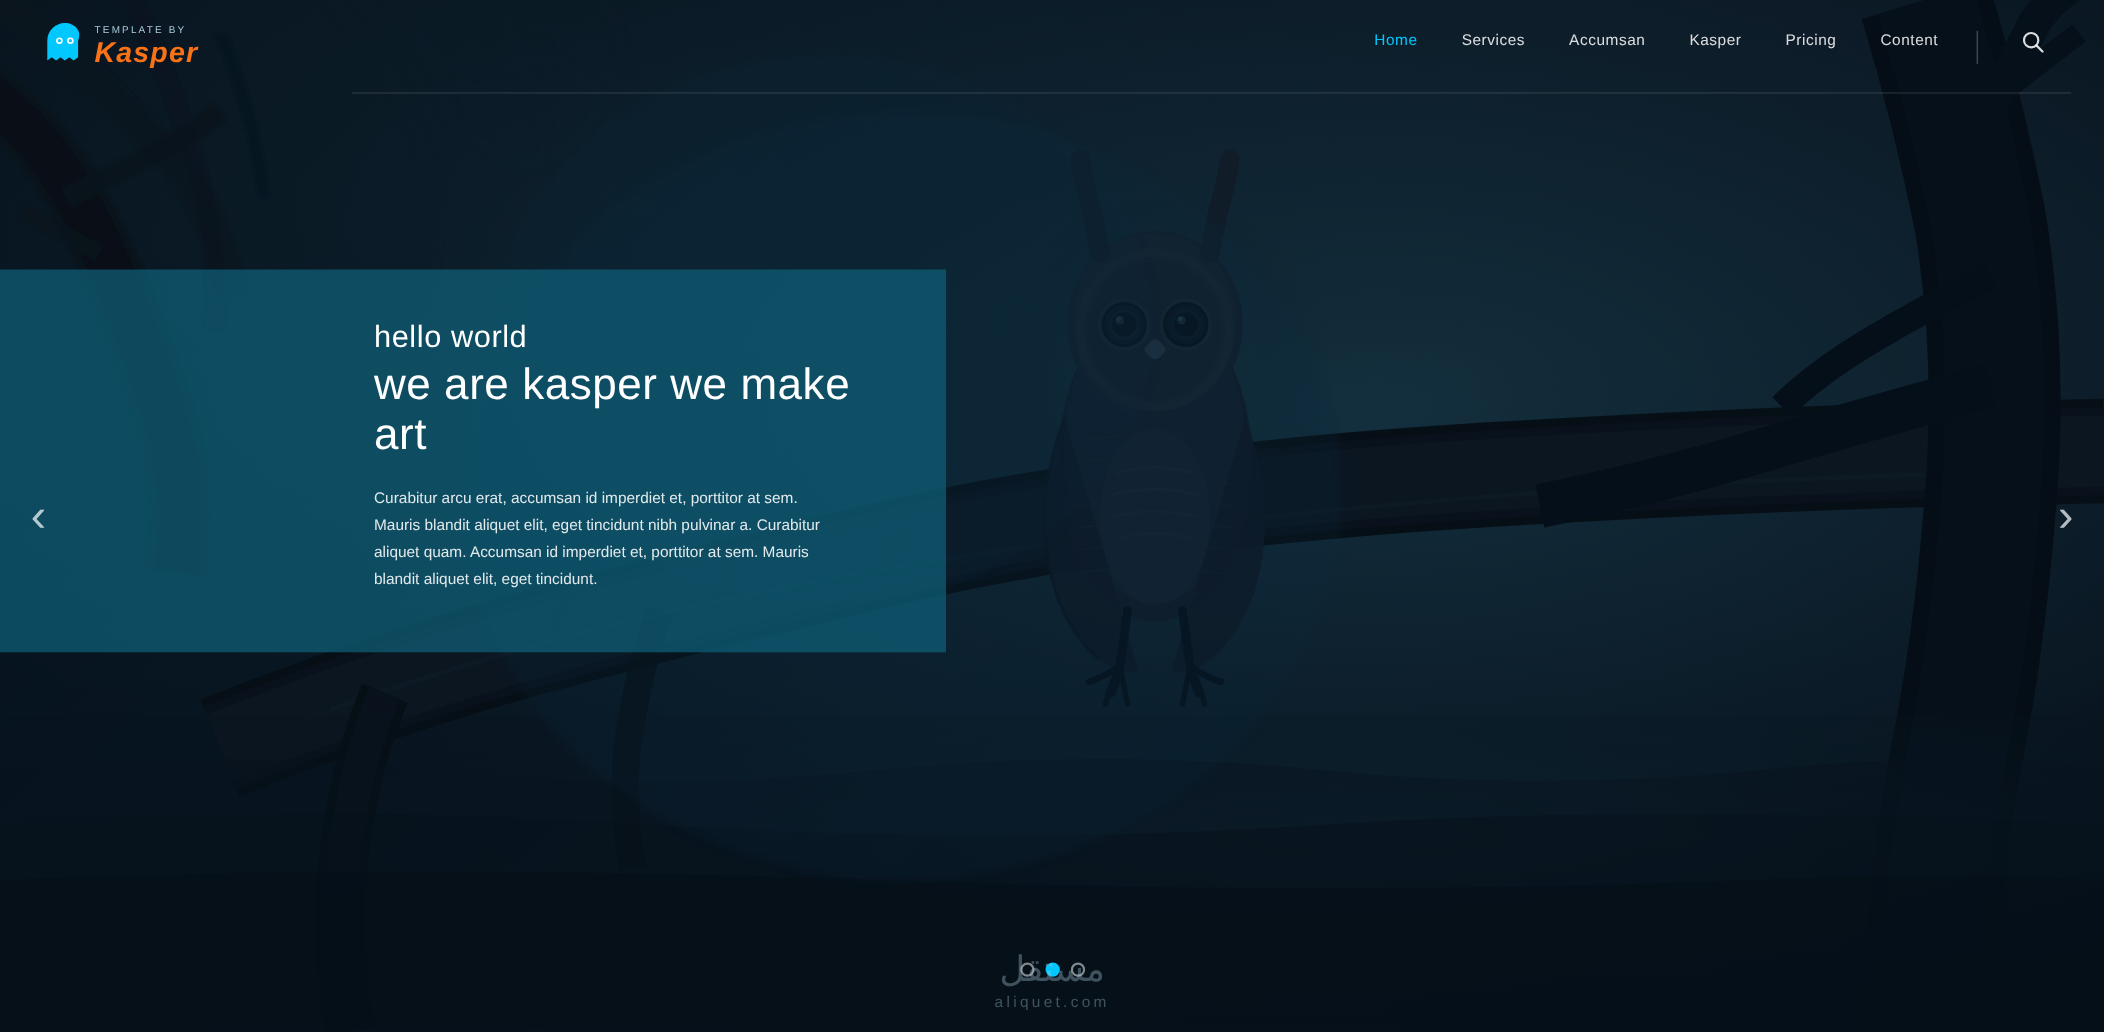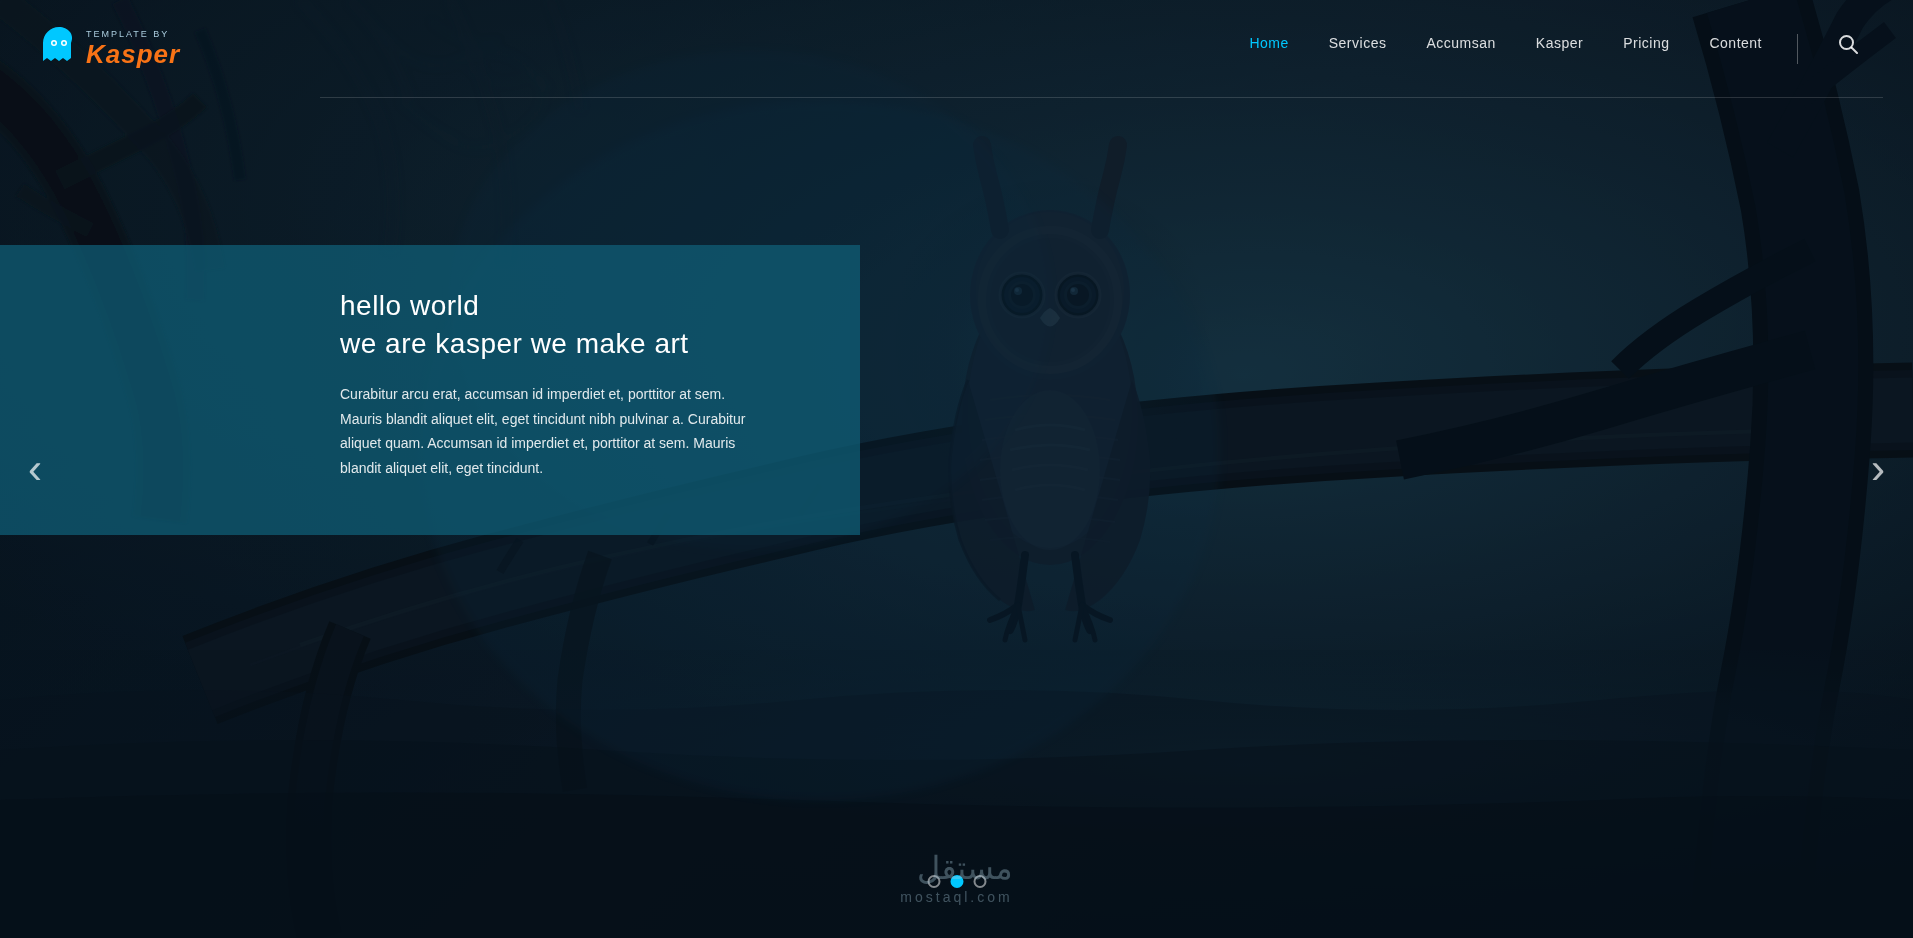--- a/index.html
+++ b/index.html
@@ -40,21 +40,21 @@
       width: 100%; height: 100%;
       background: rgba(5, 15, 25, 0.45);
       z-index: 2;
     }
 
     
     .navbar {
       position: absolute;
       top: 0; left: 0;
       width: 100%;
-      height: 98px;
+      height: 85px;
       display: flex;
       align-items: center;
       padding: 0 30px;
       z-index: 10;
     }
 
     .navbar-brand {
       display: flex;
       align-items: center;
       gap: 8px;
@@ -152,21 +152,21 @@
     .slide-hello {
       color: #ffffff;
       font-size: 28px;
       font-weight: 300;
       margin-bottom: 6px;
       letter-spacing: 0.5px;
     }
 
     .slide-title {
       color: #ffffff;
-      font-size: 28px;
+      font-size: 40px;
       font-weight: 500;
       margin-bottom: 22px;
       letter-spacing: 0.5px;
     }
 
     .slide-desc {
       color: rgba(255,255,255,0.88);
       font-size: 14px;
       line-height: 1.75;
       max-width: 410px;
@@ -217,25 +217,25 @@
     }
 
     .dot.active {
       background: #00c8ff;
       border-color: #00c8ff;
     }
 
     
     .watermark {
       position: absolute;
-      bottom: 33px;
+      bottom: 20px;
       left: 50%;
       transform: translateX(-50%);
       z-index: 10;
-      text-align: right;
+      text-align: center;
       opacity: 0.35;
     }
 
     .watermark-arabic {
       color: #aaccdd;
       font-size: 32px;
       letter-spacing: 2px;
       margin-bottom: 2px;
     }
 
@@ -475,14 +475,14 @@
 </div>
 
 <div class="dot-indicators">
   <div class="dot"></div>
   <div class="dot active"></div>
   <div class="dot"></div>
 </div>
 
 <div class="watermark">
   <div class="watermark-arabic">مستقل</div>
-  <div class="watermark-latin">mostaql.com</div>
+  <div class="watermark-latin">aliquet.com</div>
 </div>
 
 </body></html>

